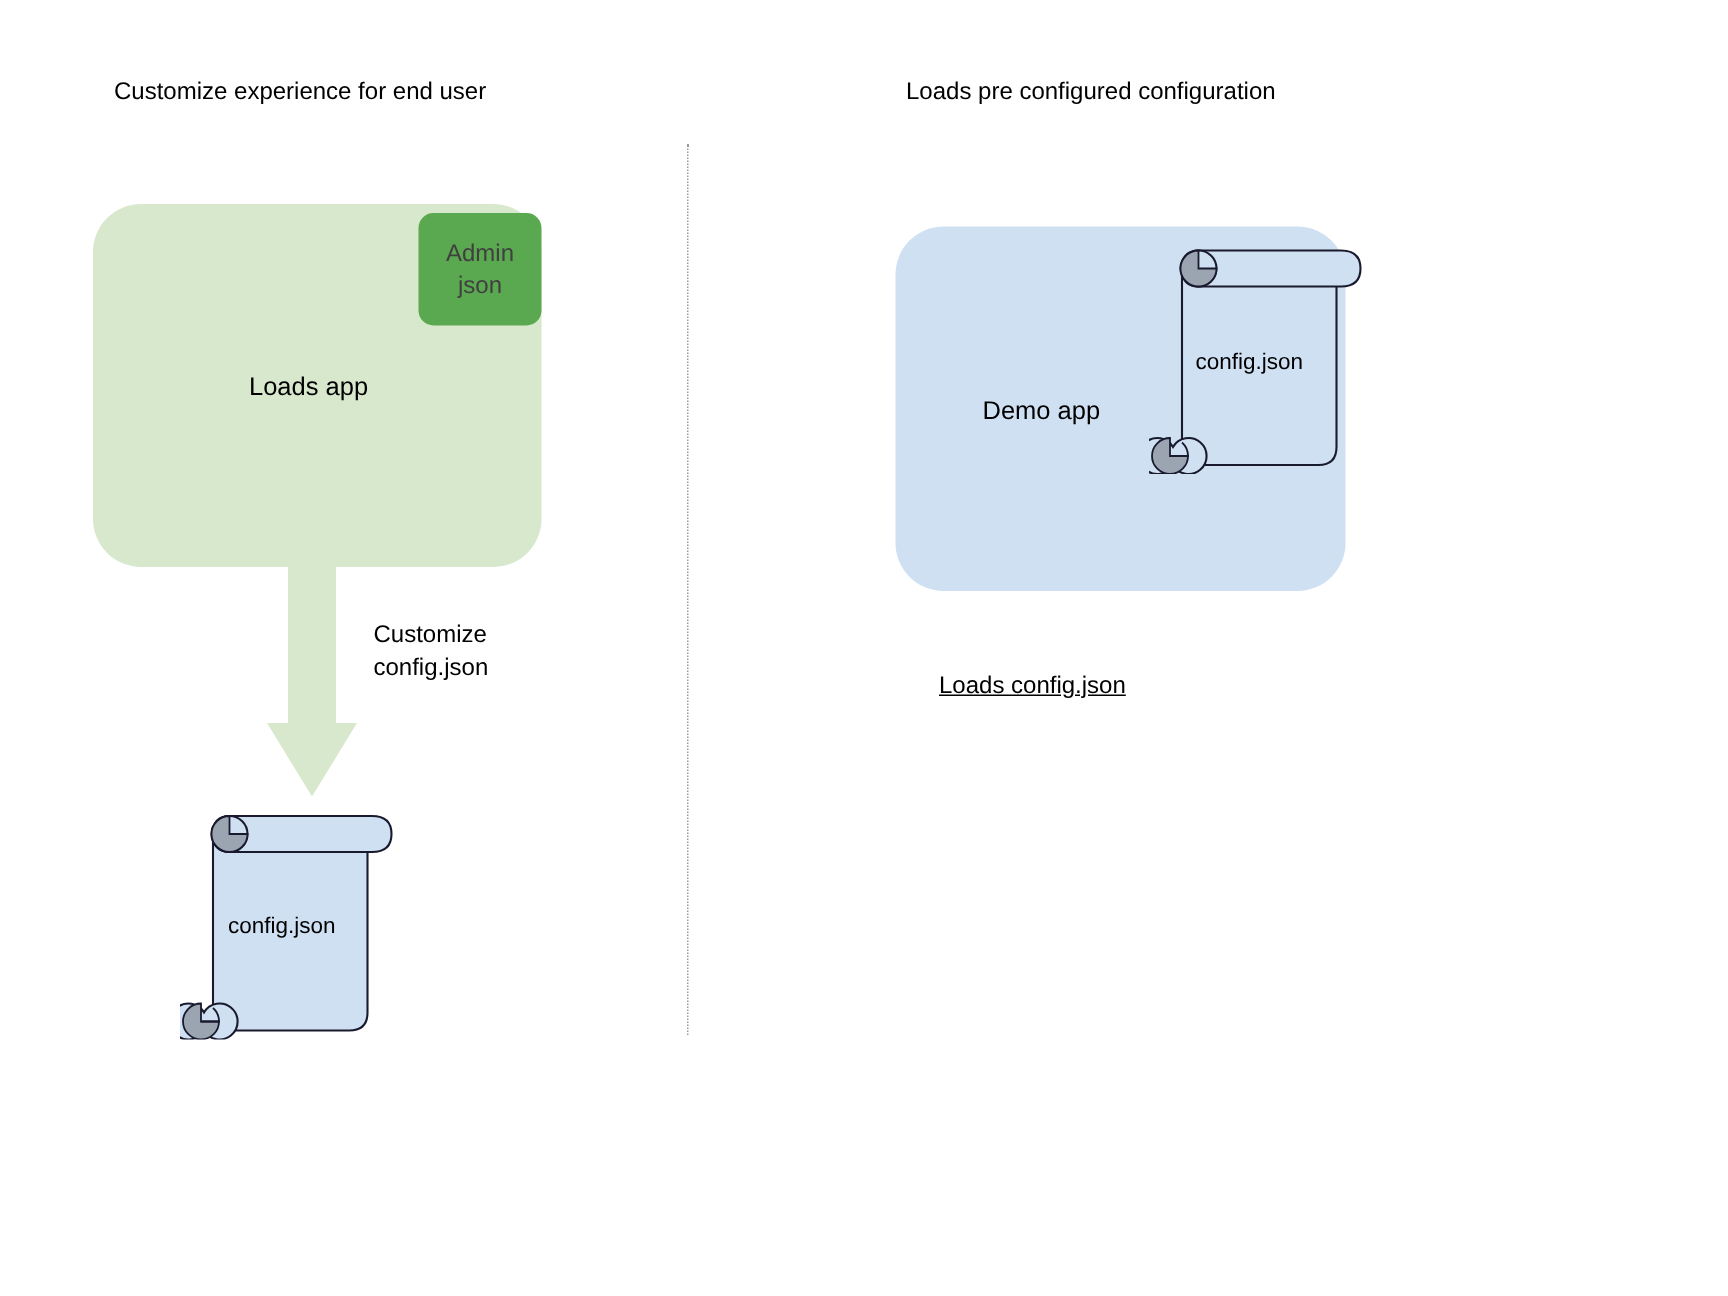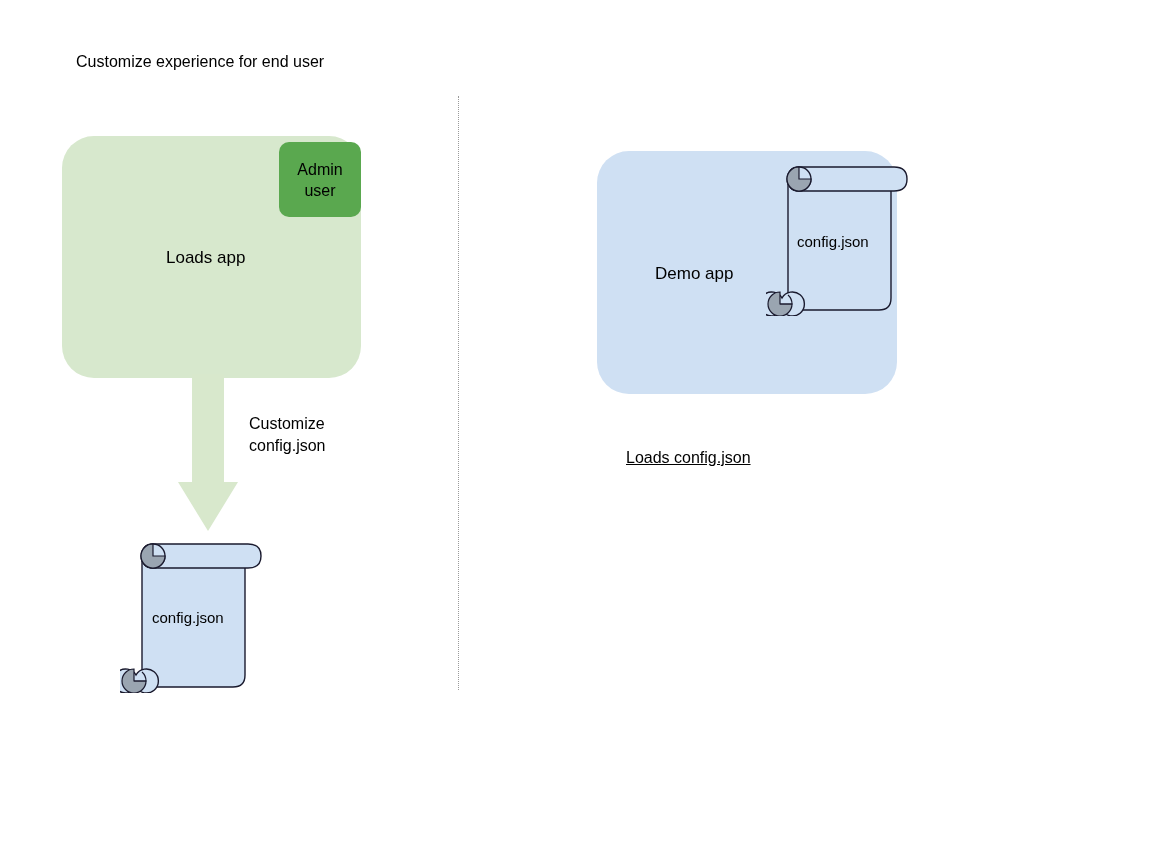--- a/index.html
+++ b/index.html
@@ -73,21 +73,21 @@
     background: #5aa84f;
     border-radius: 10px;
     display: flex;
     align-items: center;
     justify-content: center;
     text-align: center;
   }
   #admin-panel-chip .chip-text {
     font-size: 16px;
     line-height: 21px;
-    color: #000000;
+    color: #404040;
   }
 
   
   #divider {
     position: absolute;
     left: 458px;
     top: 92px;
     width: 0;
     height: 594px;
     border-left: 1px dotted #9a9a9a;
@@ -150,31 +150,32 @@
     text-decoration: underline;
   }
 </style>
 </head>
 <body>
 
 <div class="canvas">
 
   <div class="heading" id="heading-left">Customize experience for end user</div>
 
+  <div class="heading" id="heading-right">Loads pre configured configuration</div>
 
   <div id="divider"></div>
 
   <div class="app-box" id="admin-app-box"></div>
 
   <div class="app-label" id="admin-app-label">Loads app</div>
 
   <div id="admin-panel-chip">
     <div class="chip-text">
       <span>Admin</span><br>
-      <span>user</span>
+      <span>json</span>
     </div>
   </div>
 
   <svg id="download-arrow" viewBox="0 0 62 158">
     <polygon points="15,0 47,0 47,108 61,108 31,157 1,108 15,108" fill="#d8e8cc" stroke="none"></polygon>
   </svg>
 
   <div id="arrow-label">
     <span>Customize</span><br>
     <span>config.json</span>

